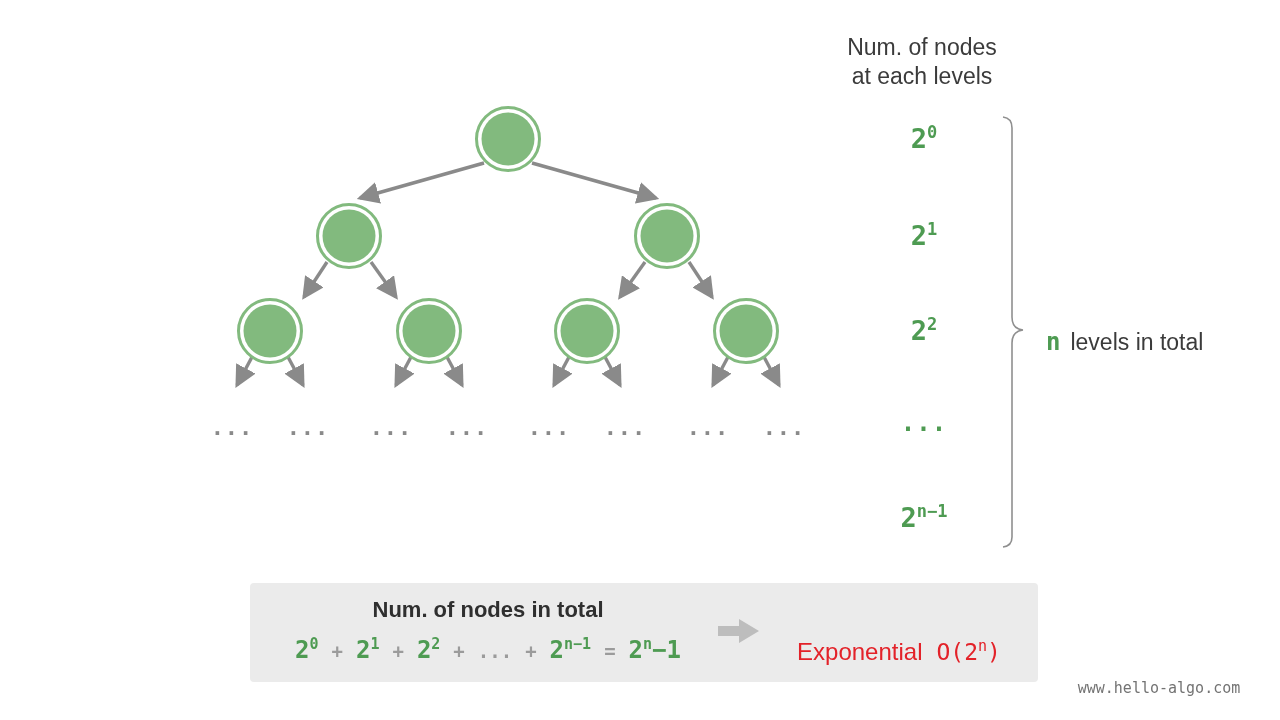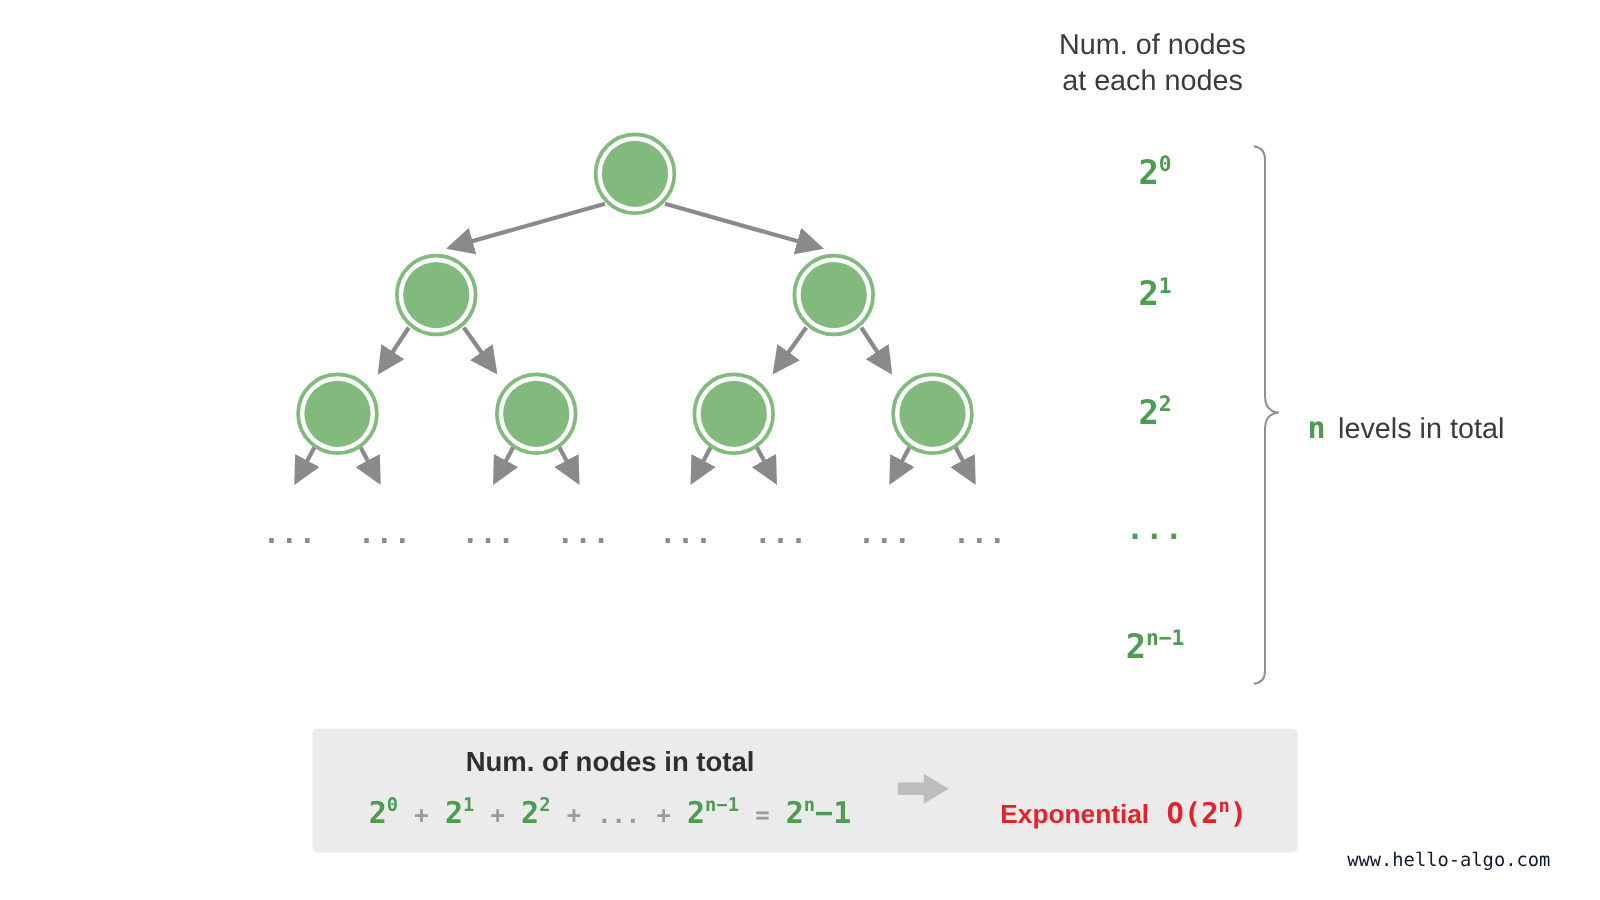--- a/index.html
+++ b/index.html
@@ -6,21 +6,21 @@
   #stage{
     position:relative;width:1280px;height:720px;background:#ffffff;overflow:hidden;
     font-family:"Liberation Sans",sans-serif;color:#3b3b3b;
   }
   .abs{position:absolute;}
   .cx{transform:translateX(-50%);}
   svg{display:block;}
 
   
   .col-header{
-    top:21px;left:922px;text-align:center;font-size:23px;line-height:29px;color:#3b3b3b;
+    top:33px;left:922px;text-align:center;font-size:23px;line-height:29px;color:#3b3b3b;
     white-space:nowrap;
   }
 
   
   .lvl{
     left:924px;text-align:center;color:#4e9b52;
     font-family:"DejaVu Sans Mono",monospace;font-weight:bold;font-size:27px;line-height:34px;
     white-space:nowrap;
   }
   .lvl sup{font-size:17px;vertical-align:super;line-height:0;}
@@ -53,26 +53,26 @@
     display:flex;align-items:baseline;gap:13px;white-space:nowrap;
     font-family:"DejaVu Sans Mono",monospace;font-weight:bold;
   }
   .ft{color:#4e9b52;font-size:24px;}
   .ft sup{font-size:15px;vertical-align:super;line-height:0;}
   .fop{color:#9b9b9b;font-size:19px;}
   .complexity{
     position:absolute;top:55px;left:649px;transform:translateX(-50%);
     display:flex;align-items:baseline;gap:14px;white-space:nowrap;color:#e32229;
   }
-  .cword{font-family:"Liberation Sans",sans-serif;font-weight:bold;font-size:21px;}
-  .cbigo{font-family:"DejaVu Sans Mono",monospace;font-weight:bold;font-size:23px;}
+  .cword{font-family:"Liberation Sans",sans-serif;font-weight:normal;font-size:24px;}
+  .cbigo{font-family:"DejaVu Sans Mono",monospace;font-weight:normal;font-size:23px;}
   .cbigo sup{font-size:15px;vertical-align:super;line-height:0;}
 
   .watermark{
-    top:679px;left:1159px;color:#0f172a;
+    top:679px;left:1159px;color:#737373;
     font-family:"DejaVu Sans Mono",monospace;font-size:15px;white-space:nowrap;
   }
 </style>
 </head>
 <body>
 
 <div id="stage">
 
   <svg class="abs" style="left:0;top:0;" width="1280" height="720" viewBox="0 0 1280 720">
     <defs>
@@ -129,21 +129,21 @@
         <circle cx="746" cy="331" r="31.5" fill="none" stroke="#82ba7e" stroke-width="3"></circle>
         <circle cx="746" cy="331" r="26.5" fill="#82ba7e"></circle>
       </g>
     </g>
 
     <path d="M1003,117 Q1012,118 1012,128 L1012,317 Q1012,329 1023,330 Q1012,331 1012,343 L1012,537 Q1012,546 1003,547" fill="none" stroke="#8f8f8f" stroke-width="1.6"></path>
   </svg>
 
   <div class="abs cx col-header">
     <div>Num. of nodes</div>
-    <div>at each nodes</div>
+    <div>at each levels</div>
   </div>
 
   <div class="abs cx lvl" style="top:122px;"><span>2</span><sup>0</sup></div>
   <div class="abs cx lvl" style="top:219px;"><span>2</span><sup>1</sup></div>
   <div class="abs cx lvl" style="top:314px;"><span>2</span><sup>2</sup></div>
   <div class="abs cx lvl-dots" style="top:408px;">...</div>
   <div class="abs cx lvl" style="top:501px;"><span>2</span><sup>n−1</sup></div>
 
   <div class="abs brace-label">
     <span class="n">n</span><span>levels in total</span>

